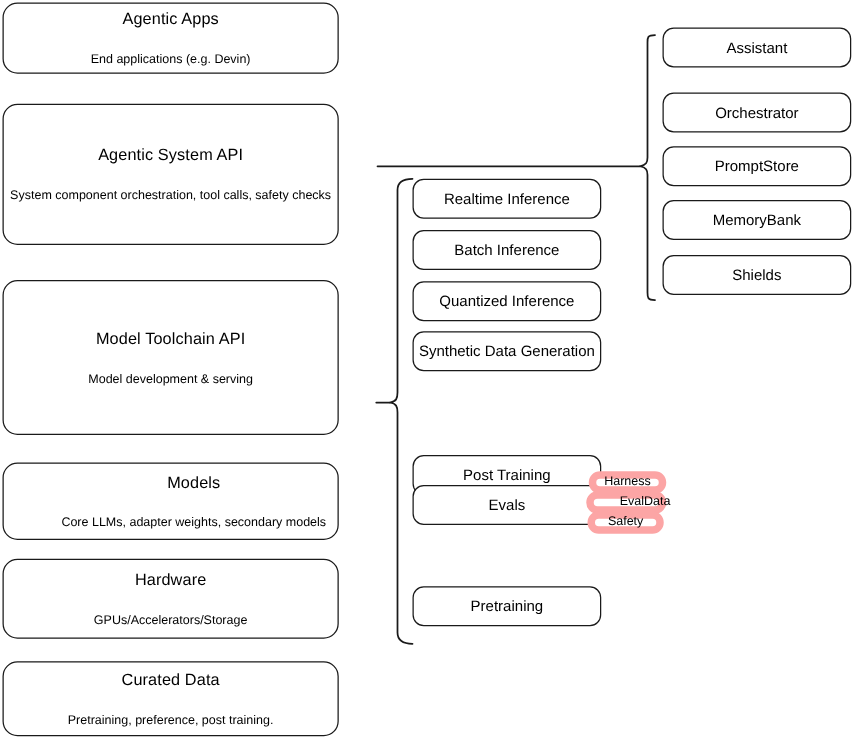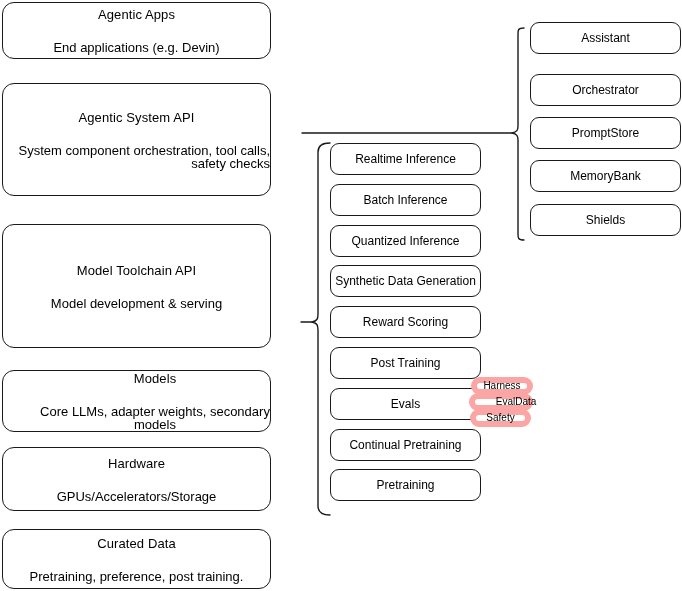--- a/index.html
+++ b/index.html
@@ -41,21 +41,21 @@
     border-radius: 12px;
     left: 2px;
     width: 269px;
   }
   .layer .title {
     font-size: 13px;
     line-height: 16px;
     letter-spacing: 0.1px;
   }
   .layer .subtitle {
-    font-size: 13px;
+    font-size: 10px;
     line-height: 13px;
     margin-top: 18px;
   }
 
   
   .item {
     border-radius: 9px;
     font-size: 12px;
     line-height: 15px;
     height: 32px;
@@ -154,32 +154,26 @@
   </div>
   <div class="node item mid-item" style="top:184px;">
     <span>Batch Inference</span>
   </div>
   <div class="node item mid-item" style="top:225px;">
     <span>Quantized Inference</span>
   </div>
   <div class="node item mid-item" style="top:265px;">
     <span>Synthetic Data Generation</span>
   </div>
-  <div class="node item mid-item" style="top:306px;">
-    <span>Reward Scoring</span>
-  </div>
-  <div class="node item mid-item" style="top:347px;">
+  <div class="node item mid-item" style="top:364px;">
     <span>Post Training</span>
   </div>
   <div class="node item mid-item" style="top:388px;">
     <span>Evals</span>
   </div>
-  <div class="node item mid-item" style="top:429px;">
-    <span>Continual Pretraining</span>
-  </div>
   <div class="node item mid-item" style="top:469px;">
     <span>Pretraining</span>
   </div>
 
   <div class="badge" style="left:471px; top:377px; width:62px; height:18px;">
     <span>Harness</span>
   </div>
   <div class="badge" style="left:469px; top:393px; width:64px; height:18px;padding-left:30px;">
     <span>EvalData</span>
   </div>

